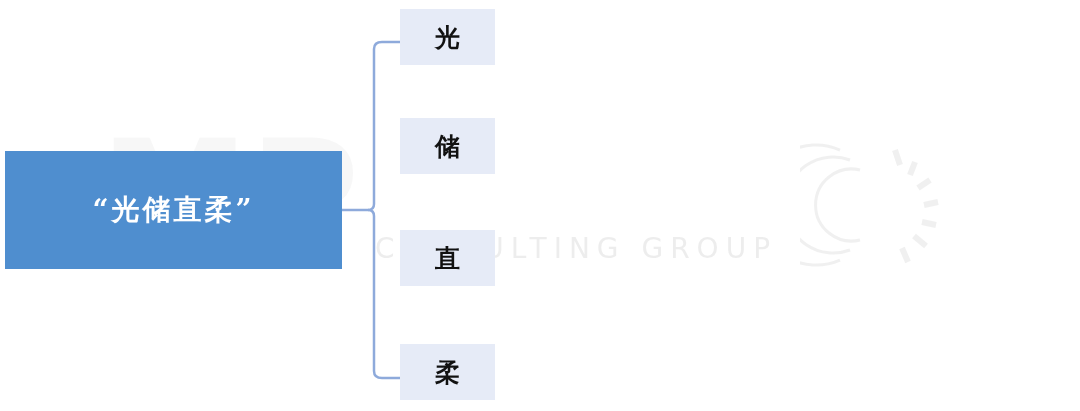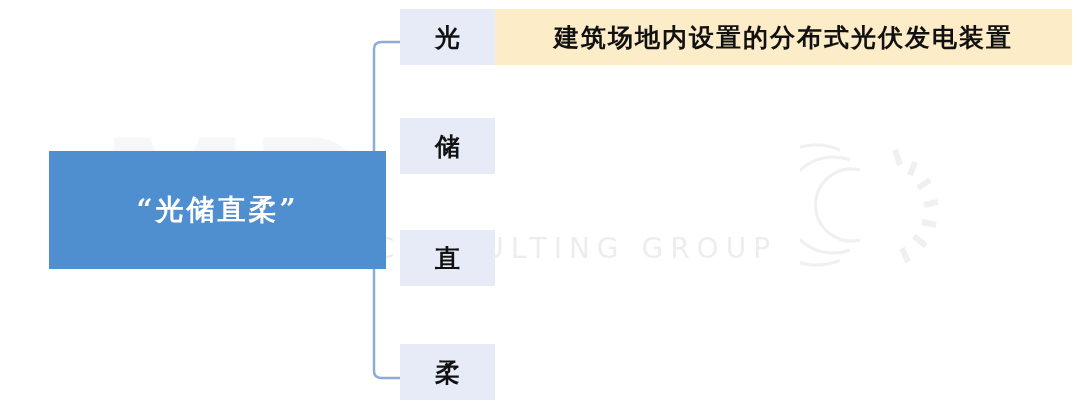--- a/index.html
+++ b/index.html
@@ -68,21 +68,20 @@
       top: 151px;
       width: 337px;
       height: 118px;
       background: #4f8ecf;
       display: flex;
       flex-direction: column;
       align-items: center;
       justify-content: center;
       z-index: 2;
       box-sizing: border-box;
-      margin-left: 44px;
     }
     .main-line {
       color: #ffffff;
       font-weight: bold;
       font-size: 28px;
       letter-spacing: 3px;
       line-height: 36px;
       white-space: nowrap;
     }
     .bracket {
@@ -154,21 +153,20 @@
   <div class="main-line">“光储直柔”</div>
 </div>
 
 <svg class="bracket" viewBox="0 0 62 350">
   <path d="M0 175 L28 175 Q34 175 34 169 L34 14 Q34 7 42 7 L60 7" fill="none" stroke="#8eaadb" stroke-width="2.5"></path>
   <path d="M28 175 Q34 175 34 181 L34 336 Q34 343 42 343 L60 343" fill="none" stroke="#8eaadb" stroke-width="2.5"></path>
 </svg>
 
 <div class="row" style="top:9px;">
   <div class="row-label">光</div>
-  <div class="row-desc">建筑场地内设置的分布式光伏发电装置</div>
 </div>
 
 <div class="row" style="top:118px;">
   <div class="row-label">储</div>
 </div>
 
 <div class="row" style="top:230px;">
   <div class="row-label">直</div>
 </div>
 

